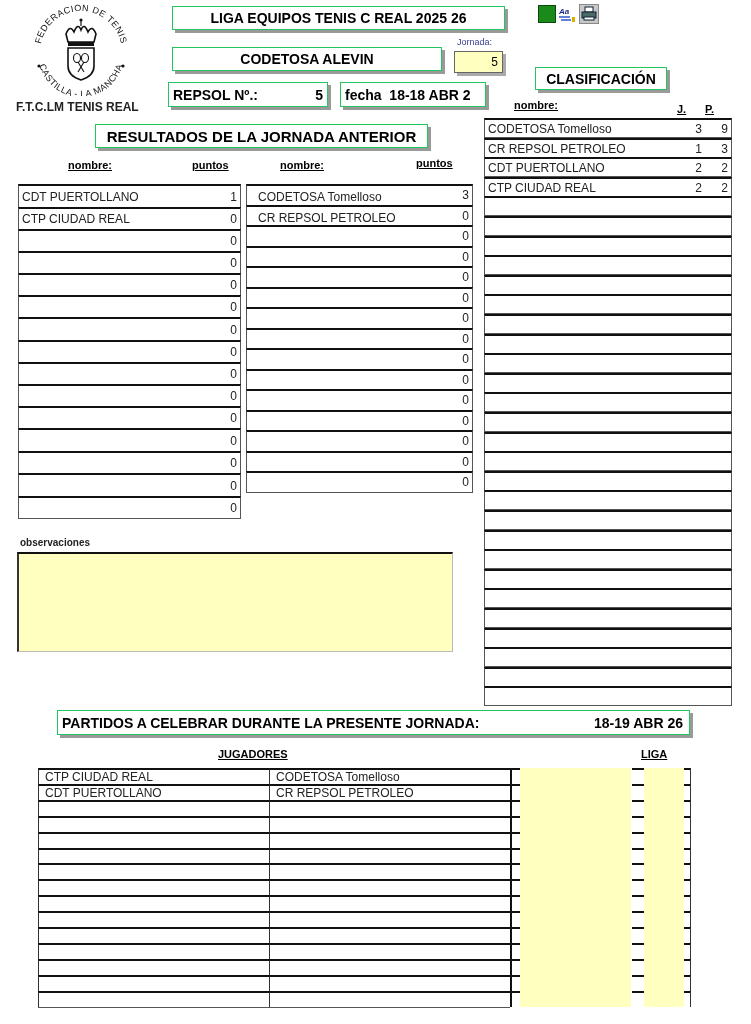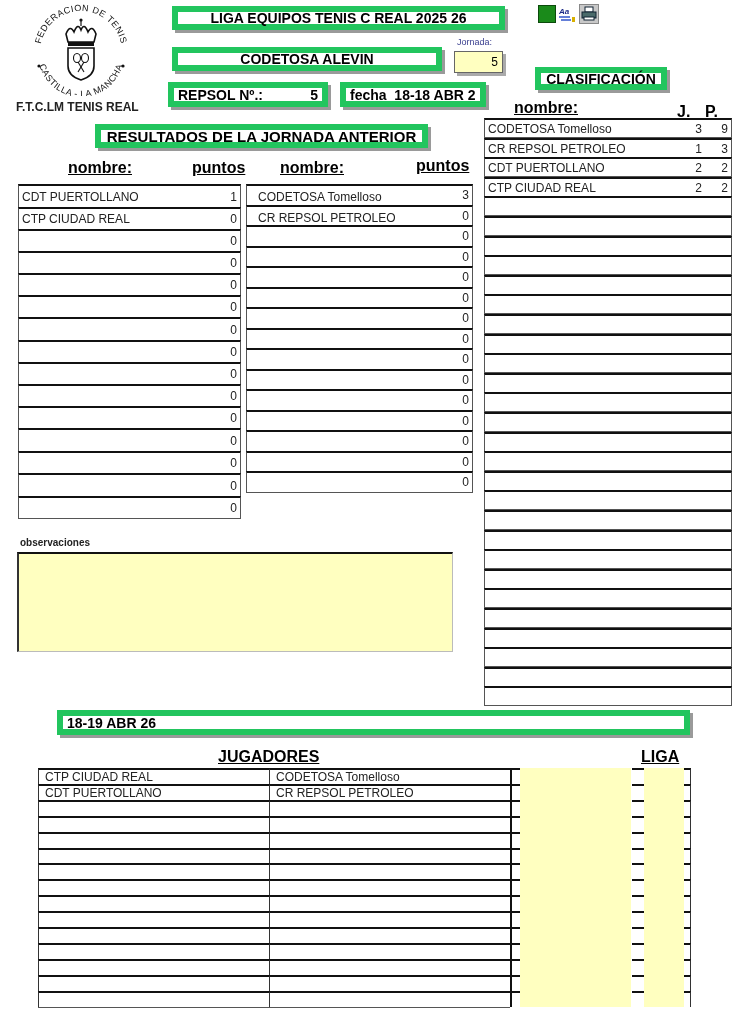--- a/index.html
+++ b/index.html
@@ -2,26 +2,26 @@
 <html><head>
 <meta charset="utf-8">
 <style>
   * { box-sizing: border-box; margin: 0; padding: 0; }
   body {
     width: 751px; height: 1024px; background: #ffffff; position: relative; overflow: hidden;
     font-family: "Liberation Sans", sans-serif; color: #000;
   }
   .abs { position: absolute; }
   .shadow-box {
-    background: #fff; border: 6px solid #22c55e;
+    background: #fff; border: 1px solid #22c55e;
     box-shadow: 3px 3px 0 #9a9a9a;
     font-weight: bold; display: flex; align-items: center;
   }
   .hdr {
-    font-weight: bold; font-size: 16px; text-decoration: underline; position: absolute;
+    font-weight: bold; font-size: 11px; text-decoration: underline; position: absolute;
   }
   .row {
     position: absolute; border: 1px solid #555; border-top: 2px solid #111;
     background: #fff; font-size: 12px; display: flex; align-items: center; justify-content: space-between;
     padding: 0 3px; color: #222;
   }
   .row .val { text-align: right; }
   .cls-row {
     position: absolute; left: 484px; width: 248px; height: 20px;
     border: 1px solid #555; border-top: 2px solid #111; background: #fff;
@@ -285,20 +285,21 @@
     <div class="row" style="left: 246px; width: 227px; top: 471px; height: 22px; align-items: flex-start; padding-top: 2px;">
       <span style="padding-left:8px;padding-top:2px"></span>
       <span class="val">0</span>
     </div>
   </div>
 
 <div class="abs" style="left:20px; top:537px; font-size:10px; font-weight:bold; color:#222;">observaciones</div>
 <div class="abs yellow" style="left:17px; top:552px; width:436px; height:100px; border-top:2px solid #111; border-left:2px solid #333; border-right:1px solid #bbb; border-bottom:1px solid #bbb;"></div>
 
 <div class="abs shadow-box" style="left:57px; top:710px; width:633px; height:25px; justify-content:space-between; padding:0 6px 0 4px; font-size:14px;">
+  <span>PARTIDOS A CELEBRAR DURANTE LA PRESENTE JORNADA:</span>
   <span>18-19 ABR 26</span>
 </div>
 <div class="hdr" style="left:218px; top:748px;">JUGADORES</div>
 <div class="hdr" style="left:534px; top:774px;">LUGAR</div>
 <div class="hdr" style="left:641px; top:748px;">LIGA</div>
 
 <div class="abs yellow" style="left:520px; top:768px; width:111px; height:239px;"></div>
 <div class="abs yellow" style="left:644px; top:768px; width:40px; height:239px;"></div>
 
 <div id="match-table">

